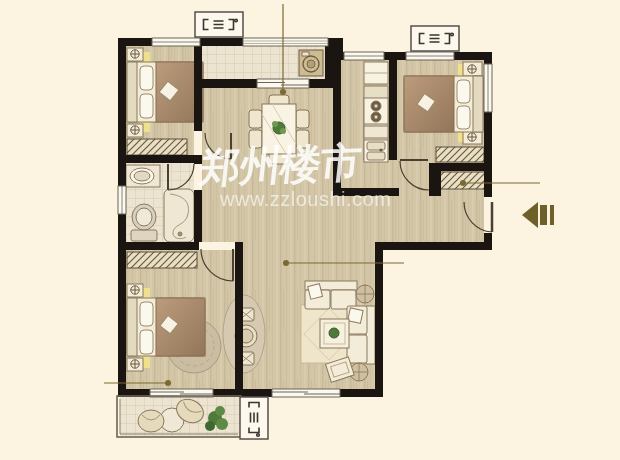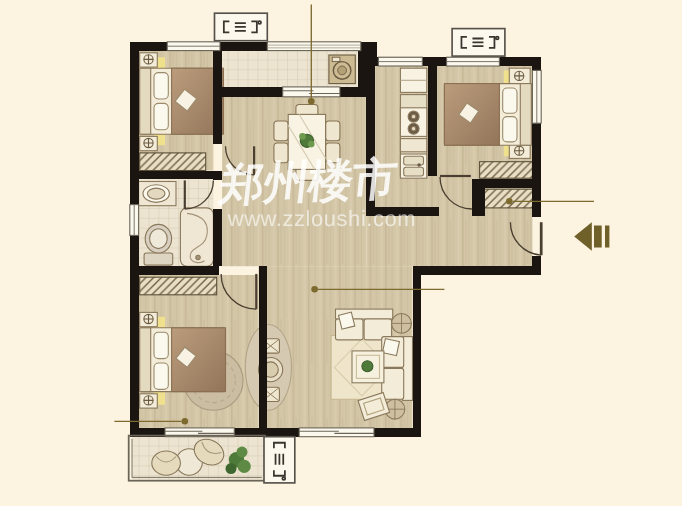--- a/index.html
+++ b/index.html
@@ -8,21 +8,21 @@
     --hatch-bg:#e9dfc4; --plant-green:#4e7a3a; --outline:#8a795c;
   }
   html,body{margin:0;padding:0;}
   body{width:620px;height:460px;overflow:hidden;font-family:"Liberation Sans","DejaVu Sans",sans-serif;}
   .stage{position:relative;width:620px;height:460px;background:var(--background);}
   svg{position:absolute;left:0;top:0;}
   .watermark{position:absolute;left:0;top:0;width:620px;height:460px;pointer-events:none;z-index:5;}
   .wm-cn{position:absolute;left:200px;top:138px;width:170px;font-size:41px;font-weight:bold;
     letter-spacing:-1px;color:rgba(255,255,255,0.85);transform:skewX(-8deg) rotate(-2deg);
     font-family:"DejaVu Sans",sans-serif;white-space:nowrap;}
-  .wm-url{position:absolute;left:207px;top:188px;font-size:20px;color:rgba(255,255,255,0.62);
+  .wm-url{position:absolute;left:220px;top:188px;font-size:20px;color:rgba(255,255,255,0.62);
     letter-spacing:0.5px;font-family:"Liberation Sans",sans-serif;white-space:nowrap;}
 </style>
 </head>
 <body>
 
 <div class="stage">
 <svg width="620" height="460" viewBox="0 0 620 460">
   <defs>
     <pattern id="wood" width="14" height="90" patternUnits="userSpaceOnUse">
       <rect width="14" height="90" style="fill:var(--floor-wood)"></rect>

